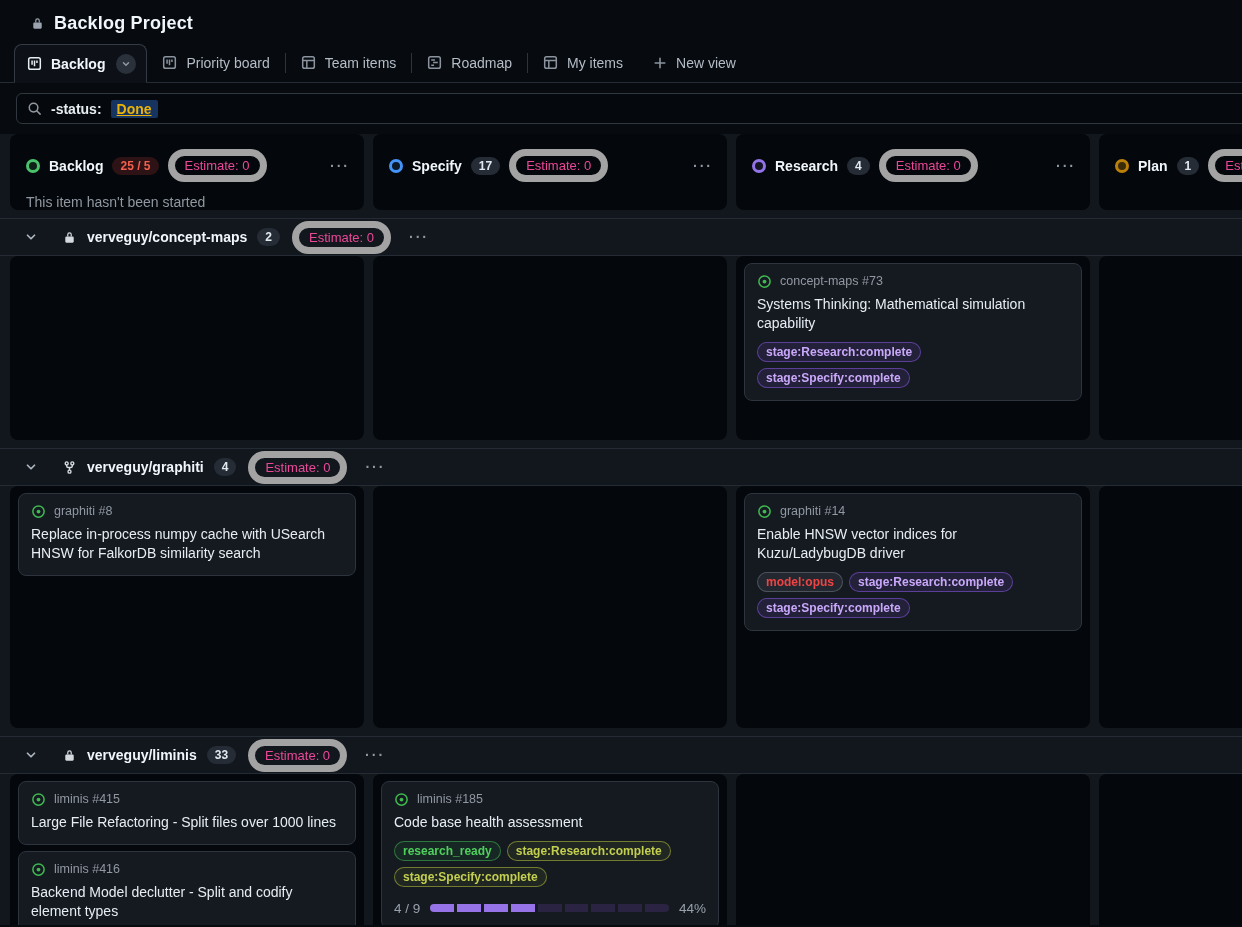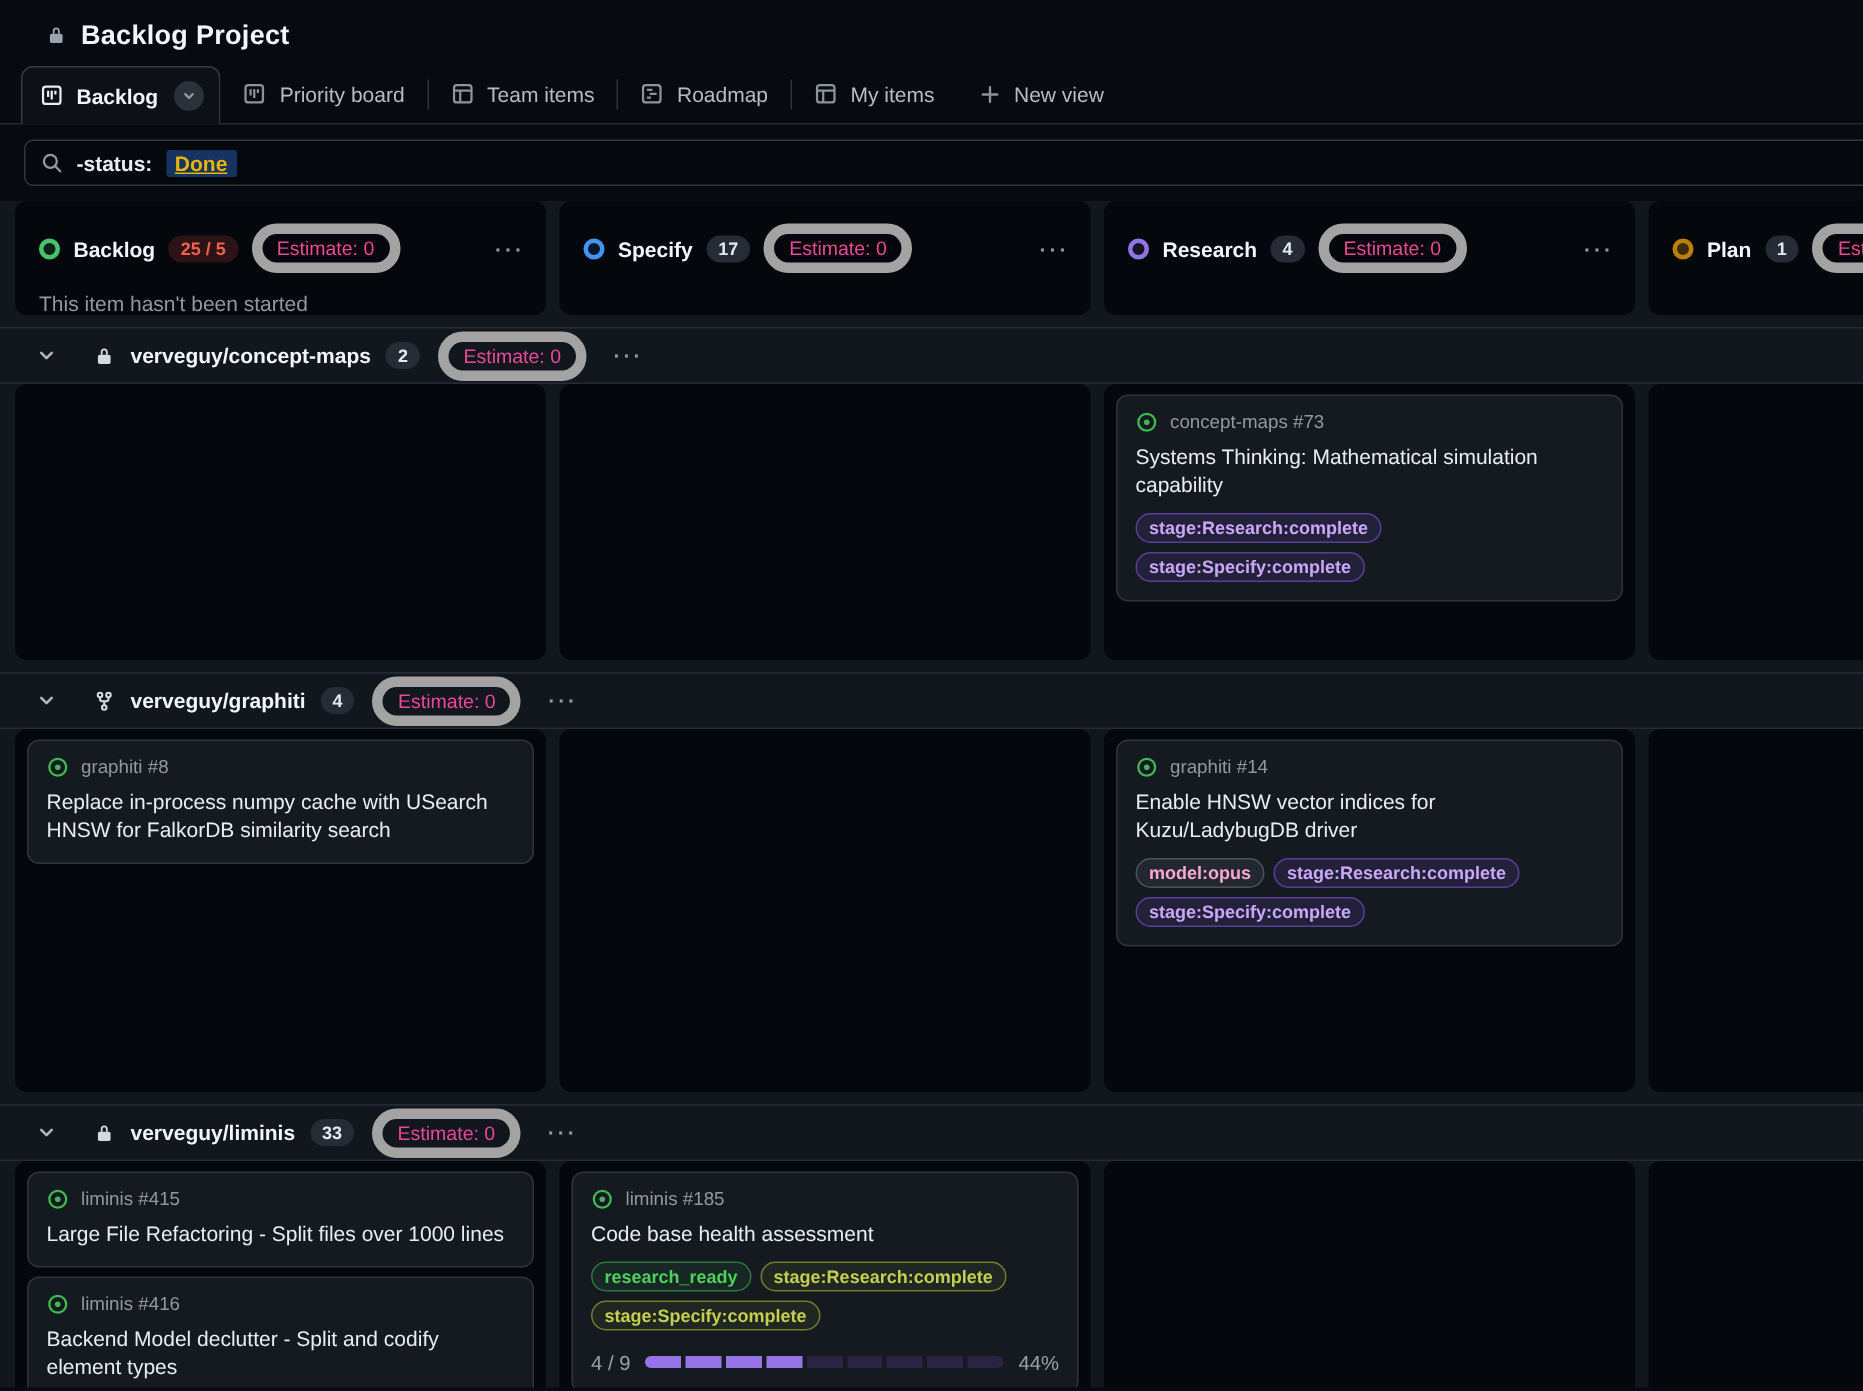--- a/index.html
+++ b/index.html
@@ -60,21 +60,21 @@
 
   .cards { padding:7px 8px; display:flex; flex-direction:column; gap:6px; }
   .card { background:#151a21; border:1px solid #2d343d; border-radius:8px; padding:10px 12px 12px 12px; cursor:pointer; }
   .card-ref { display:flex; align-items:flex-start; gap:8px; }
   .issue-icon { display:flex; flex:none; }
   .ref-text { font-size:12.5px; color:#9198a1; }
   .card-title { margin-top:6px; font-size:14px; font-weight:500; color:#e6edf3; line-height:1.35; }
   .labels { display:flex; flex-wrap:wrap; gap:6px; margin-top:9px; }
   .pill { height:20px; display:inline-flex; align-items:center; border-radius:999px; padding:0 8px; font-size:12px; font-weight:700; border:1px solid; }
   .pill-purple { color:#c9a8fa; border-color:rgba(137,87,229,.55); background:rgba(130,80,223,.13); }
-  .pill-gray { color:#f9a8d4; border-color:rgba(110,118,129,.55); background:rgba(110,118,129,.16); }
+  .pill-gray { color:#ef4444; border-color:rgba(110,118,129,.55); background:rgba(110,118,129,.16); }
   .pill-green { color:#4fd05c; border-color:rgba(63,185,80,.55); background:rgba(46,160,67,.1); }
   .pill-olive { color:#c3cf4e; border-color:rgba(186,195,58,.55); background:rgba(186,195,58,.07); }
 
   .progress-row { display:flex; align-items:center; gap:10px; margin-top:14px; }
   .progress-label, .progress-pct { color:#9aa1ab; font-size:13.5px; flex:none; }
   .progress-track { display:flex; gap:3px; flex:1; }
   .seg { flex:1; height:8px; background:#2a2342; }
   .seg:first-child { border-radius:4px 0 0 4px; }
   .seg:last-child { border-radius:0 4px 4px 0; }
   .seg-filled { background:#9674e8; }

